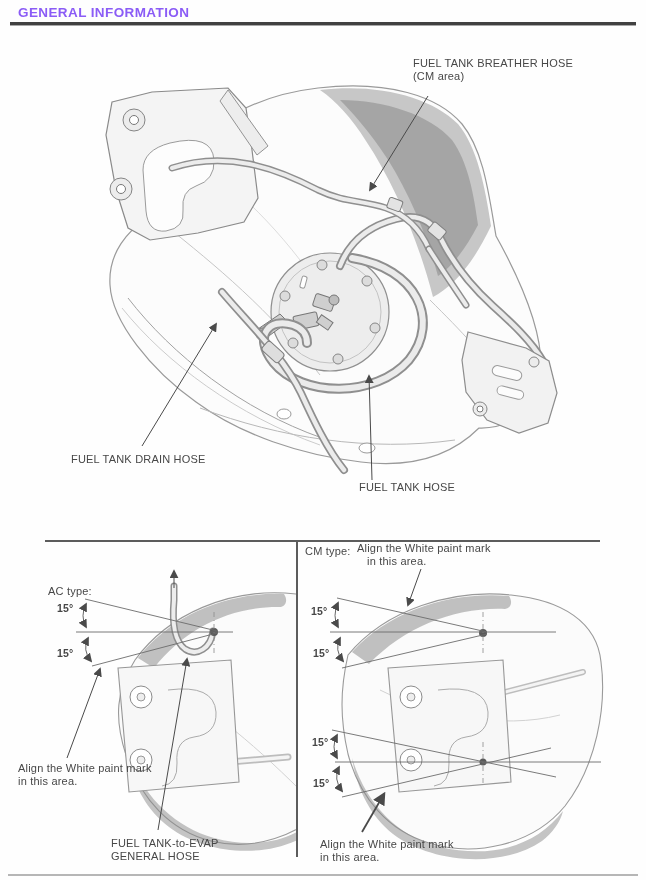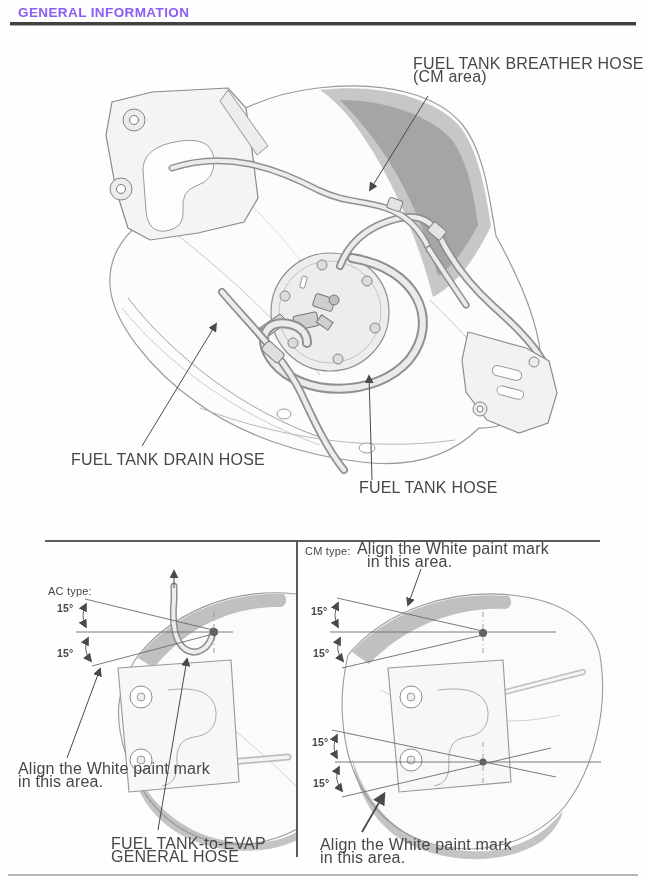--- a/index.html
+++ b/index.html
@@ -19,21 +19,21 @@
   .footer-rule {
     position:absolute; left:8px; top:874px; width:630px; height:2px; background:#b6b6b6;
   }
   .box-top-rule {
     position:absolute; left:45px; top:540px; width:555px; height:2px; background:#5c5c5c;
   }
   .box-divider {
     position:absolute; left:296px; top:540px; width:2px; height:317px; background:#5c5c5c;
   }
   .lbl {
-    position:absolute; font-size:16px; line-height:13px; letter-spacing:.2px;
+    position:absolute; font-size:11px; line-height:13px; letter-spacing:.2px;
     color:#474747; white-space:nowrap;
   }
   .lbl span { display:block; }
   .indent { margin-left:10px; }
   .panel-title { font-size:11px; }
   .angle { font-size:10.5px;font-weight:bold; }
 </style>
 </head>
 <body>
 

